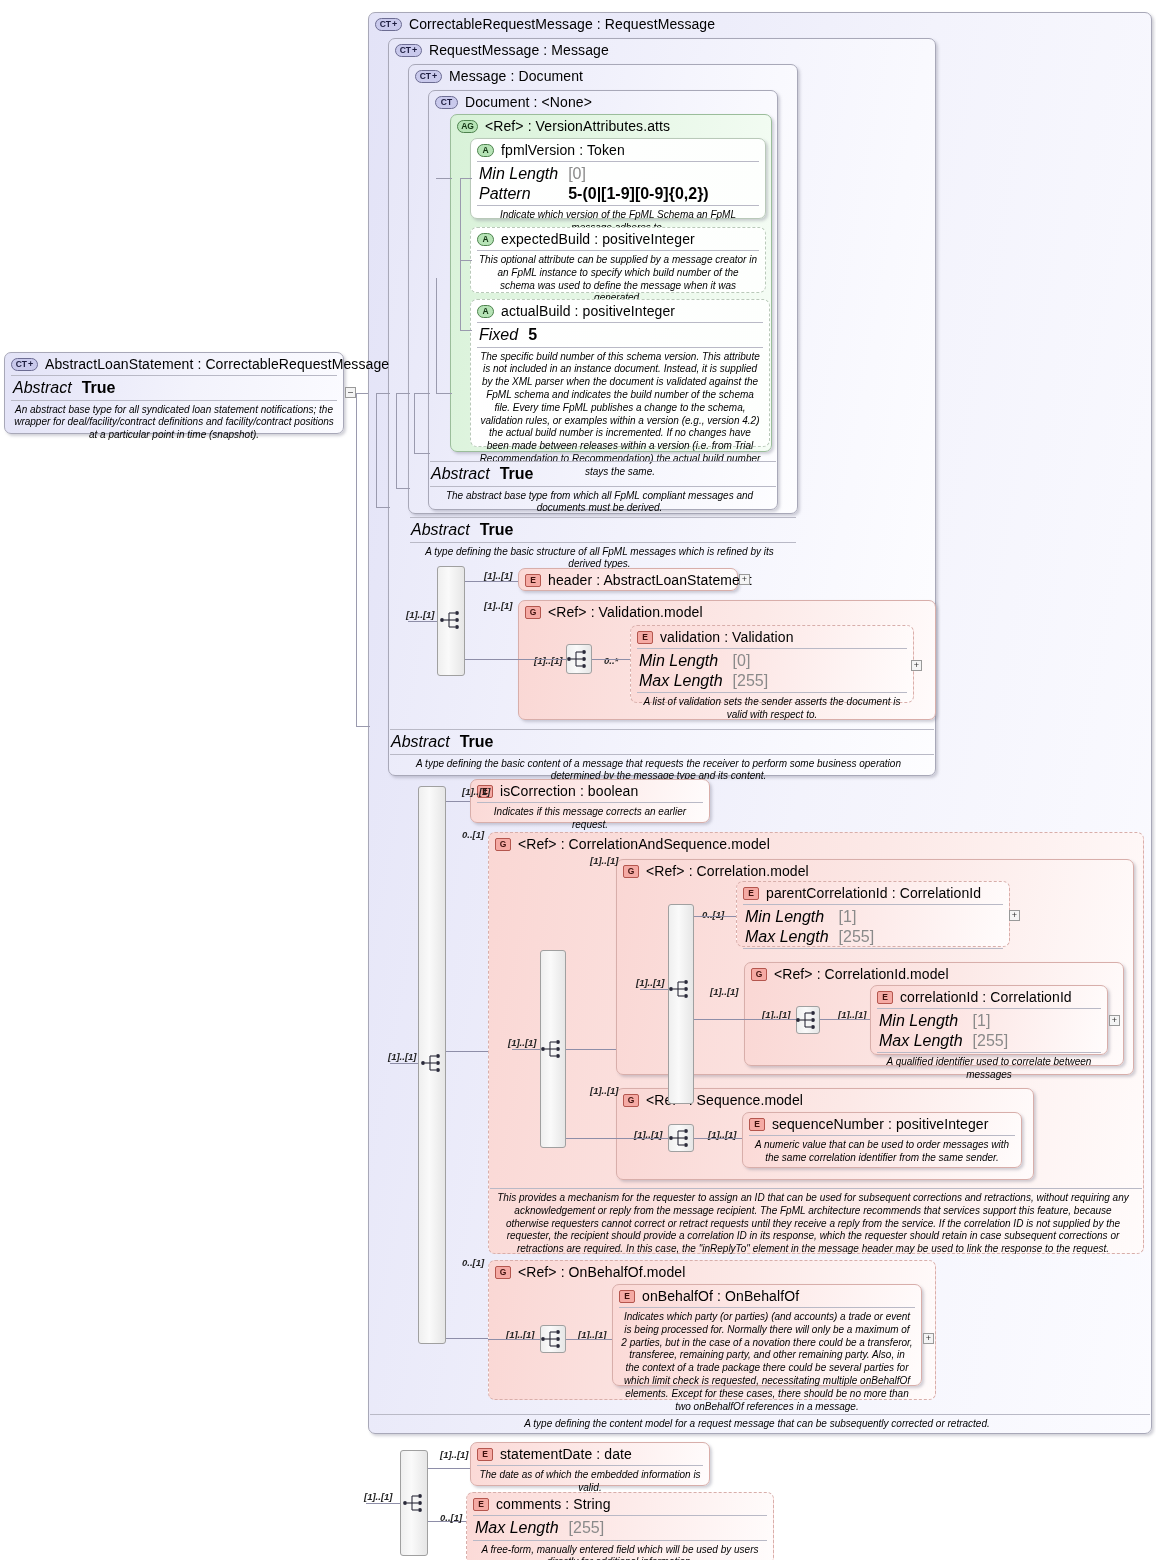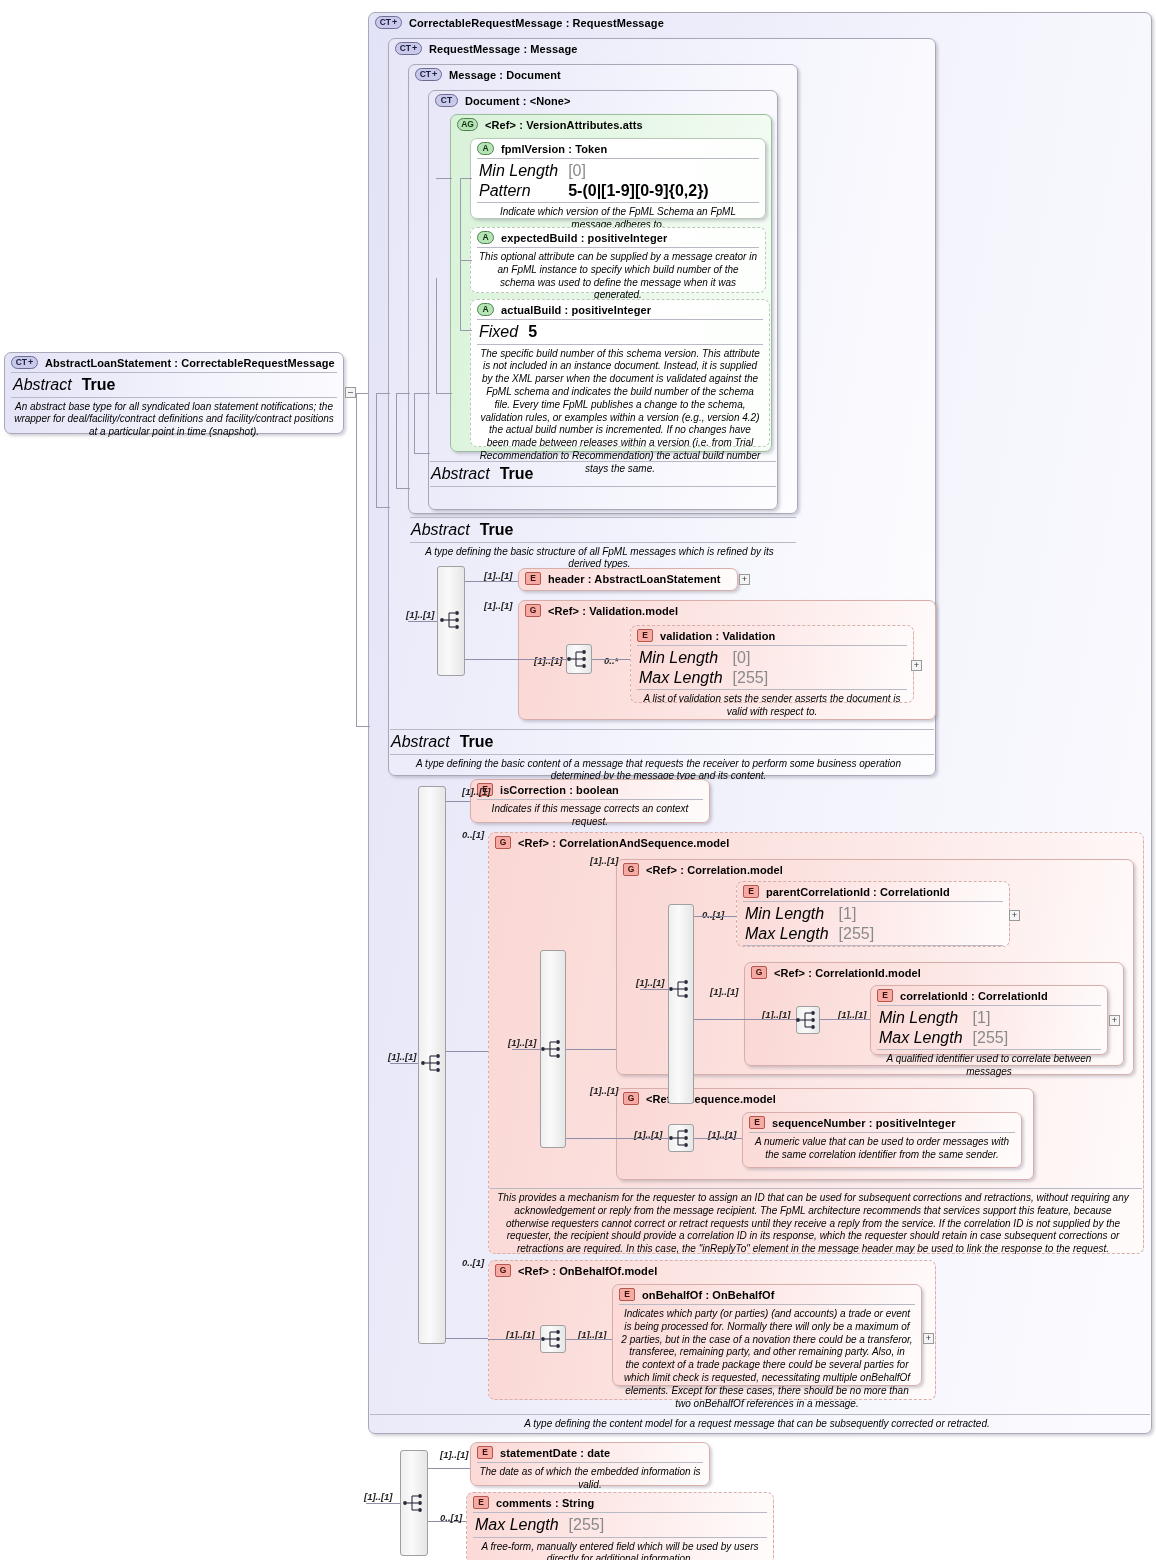--- a/index.html
+++ b/index.html
@@ -25,21 +25,21 @@
   .box.ct { background: linear-gradient(100deg,#e3e3f7 0%, #f3f3fc 55%, #fbfbff 100%); }
   .box.ct2 { background: linear-gradient(100deg,#e7e7f8 0%, #f5f5fd 60%, #fdfdff 100%); }
   .box.ag { background: linear-gradient(100deg,#d8f2d8 0%, #e9f8e9 55%, #f6fdf6 100%); border-color:#9bbd9b; }
   .box.el { background: linear-gradient(100deg,#fbd9d6 0%, #fdeceb 55%, #fffcfc 100%); border-color:#d8aeaa; }
   .box.grp { background: linear-gradient(100deg,#fad7d4 0%, #fce9e7 55%, #fffbfb 100%); border-color:#d8aeaa; }
   .box.dashed { border-style:dashed; box-shadow:none; }
   .box.attr { background: linear-gradient(100deg,#ffffff 0%, #fdfffd 100%); border-color:#b9c9b9; }
 
   
   .titlerow { display:flex; align-items:center; gap:7px; padding:3px 8px 3px 6px; }
-  .titlerow .label { font-weight:bold; font-size:11px; white-space:nowrap; letter-spacing:.1px;}
+  .titlerow .label { font-weight:normal; font-size:14px; white-space:nowrap; letter-spacing:.1px;}
 
   
   .badge {
     display:inline-flex; align-items:center; justify-content:center;
     font-size:8.5px; font-weight:bold; line-height:1;
     border:1px solid #6c6c92; border-radius:3px;
     height:13px; min-width:16px; padding:0 2px;
     background:#c9c9ec; color:#1a1a3c; flex:0 0 auto;
   }
   .badge.ct   { border-radius:7px; padding:0 3px; min-width:23px;}
@@ -184,20 +184,21 @@
       <table>
         <tbody>
             <tr>
           <td>Abstract</td>
           <td class="v">True</td>
         </tr>
       </tbody>
         </table>
     </div>
     <div class="sep-line" style="margin:0;"></div>
+    <div class="doc" style="padding-left:1px;">The abstract base type from which all FpML compliant messages and documents must be derived.</div>
   </div>
 
   <div style="position:absolute; left:410px; top:509px; width:386px;">
     <div class="sep-line" style="margin:0;"></div>
     <div class="facets" style="padding-left:1px;">
       <table>
         <tbody>
             <tr>
           <td>Abstract</td>
           <td class="v">True</td>
@@ -303,21 +304,21 @@
     <div class="sep-line" style="margin:0;"></div>
     <div class="doc" style="padding-left:1px;">A type defining the basic content of a message that requests the receiver to perform some business operation determined by the message type and its content.</div>
   </div>
 
   <div class="box el" style="left:470px; top:771px; width:240px; height:44px;">
     <div class="titlerow">
       <span class="badge e">E</span>
       <span class="label">isCorrection : boolean</span>
     </div>
     <div class="sep-line"></div>
-    <div class="doc">Indicates if this message corrects an context request.</div>
+    <div class="doc">Indicates if this message corrects an earlier request.</div>
   </div>
   <span class="card" style="left:462px; top:778px;">[1]..[1]</span>
 
   <div class="box grp dashed" style="left:488px; top:824px; width:656px; height:422px;">
     <div class="titlerow">
       <span class="badge g">G</span>
       <span class="label">&lt;Ref&gt;      : CorrelationAndSequence.model</span>
     </div>
   </div>
   <span class="card" style="left:462px; top:821px;">0..[1]</span>

